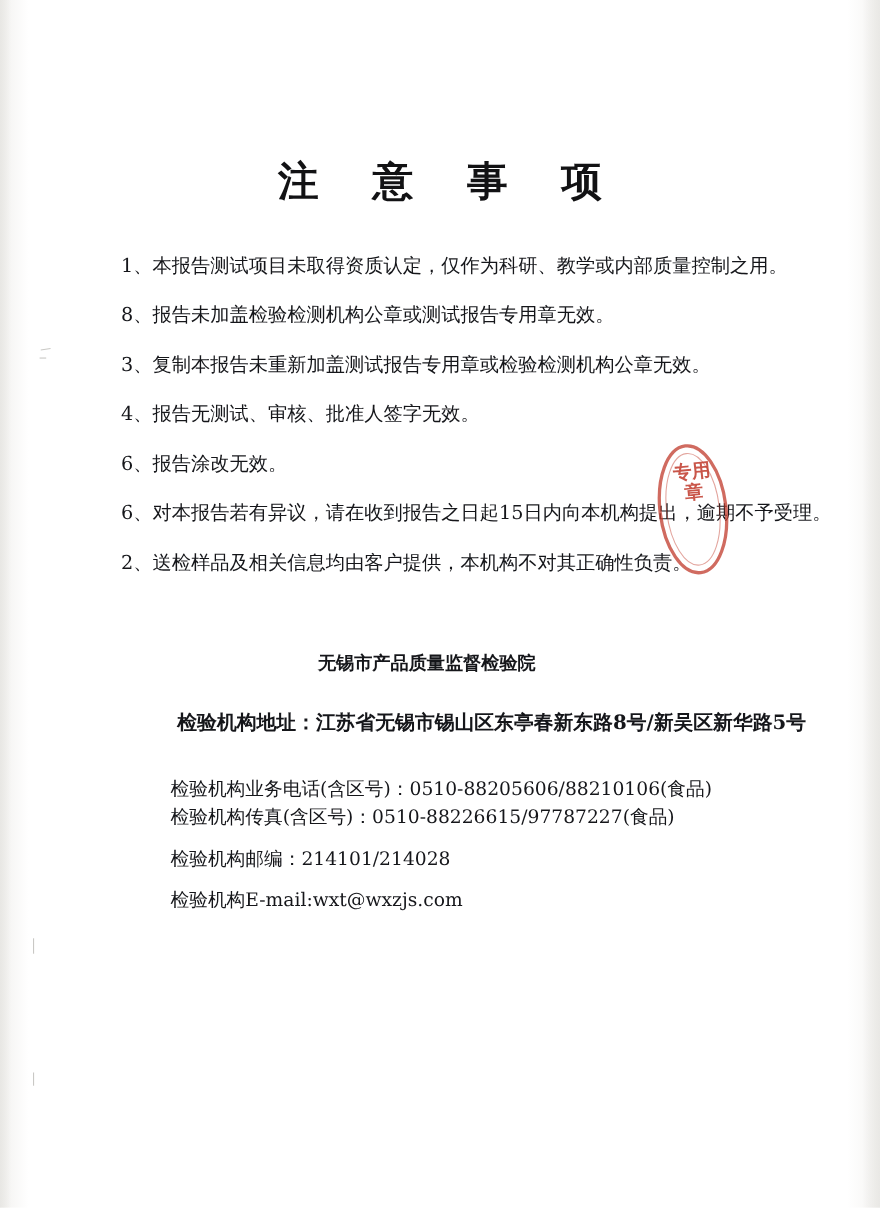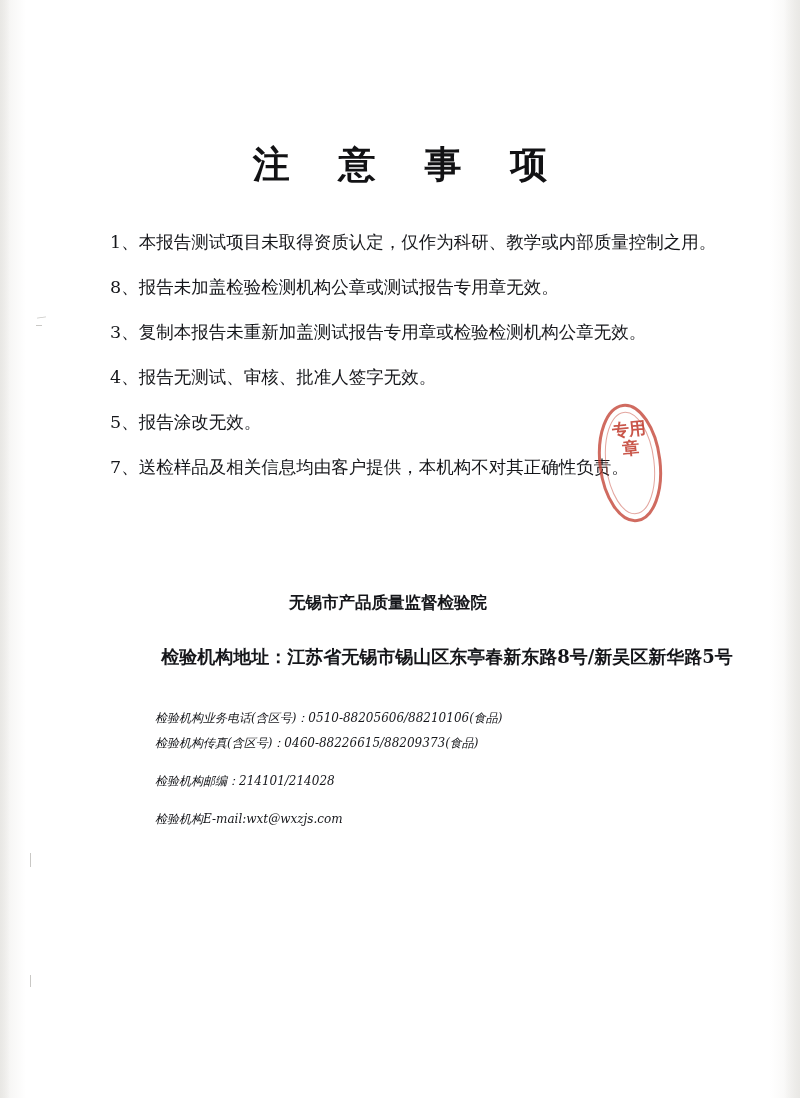--- a/index.html
+++ b/index.html
@@ -104,25 +104,24 @@
     margin-left: 47px;
   }
 
   .contacts {
     position: absolute;
     top: 706px;
     left: 155px;
     width: 600px;
   }
   .contact-line {
-    font-size: 12px;
+    font-size: 17px;
     line-height: 25px;
     color: #15161a;
     white-space: nowrap;
-    font-style: italic;
   }
   .contact-line.spaced {
     margin-top: 13px;
   }
 
   
   .seal {
     position: absolute;
     left: 585px;
     top: 398px;
@@ -157,36 +156,37 @@
   <div class="scan-mark mark-c"></div>
   <div class="scan-mark mark-d"></div>
 
   <div class="title">注 意 事 项</div>
 
   <div class="notes">
     <div class="note">1、本报告测试项目未取得资质认定，仅作为科研、教学或内部质量控制之用。</div>
     <div class="note">8、报告未加盖检验检测机构公章或测试报告专用章无效。</div>
     <div class="note">3、复制本报告未重新加盖测试报告专用章或检验检测机构公章无效。</div>
     <div class="note">4、报告无测试、审核、批准人签字无效。</div>
-    <div class="note">5、报告涂改无效。</div>
-    <div class="note">7、送检样品及相关信息均由客户提供，本机构不对其正确性负责。</div>
+    <div class="note">6、报告涂改无效。</div>
+    <div class="note">6、对本报告若有异议，请在收到报告之日起15日内向本机构提出，逾期不予受理。</div>
+    <div class="note">2、送检样品及相关信息均由客户提供，本机构不对其正确性负责。</div>
   </div>
 
   <div class="seal">
     <svg width="90" height="130" viewBox="0 0 90 130">
       <ellipse cx="45" cy="65" rx="30" ry="58" fill="none" stroke="#c0392b" stroke-width="3" opacity="0.75" transform="rotate(-7 45 65)"></ellipse>
       <ellipse cx="45" cy="65" rx="24" ry="51" fill="none" stroke="#c0392b" stroke-width="1" opacity="0.45" transform="rotate(-7 45 65)"></ellipse>
     </svg>
   </div>
   <div class="seal-text">专用章</div>
 
   <div class="org">无锡市产品质量监督检验院</div>
 
   <div class="addr">检验机构地址：江苏省无锡市锡山区东亭春新东路8号/新吴区新华路5号</div>
 
   <div class="contacts">
     <div class="contact-line">检验机构业务电话(含区号)：0510-88205606/88210106(食品)</div>
-    <div class="contact-line">检验机构传真(含区号)：0460-88226615/88209373(食品)</div>
+    <div class="contact-line">检验机构传真(含区号)：0510-88226615/97787227(食品)</div>
     <div class="contact-line spaced">检验机构邮编：214101/214028</div>
     <div class="contact-line spaced">检验机构E-mail:wxt@wxzjs.com</div>
   </div>
 
 </div>
 
 </body></html>

